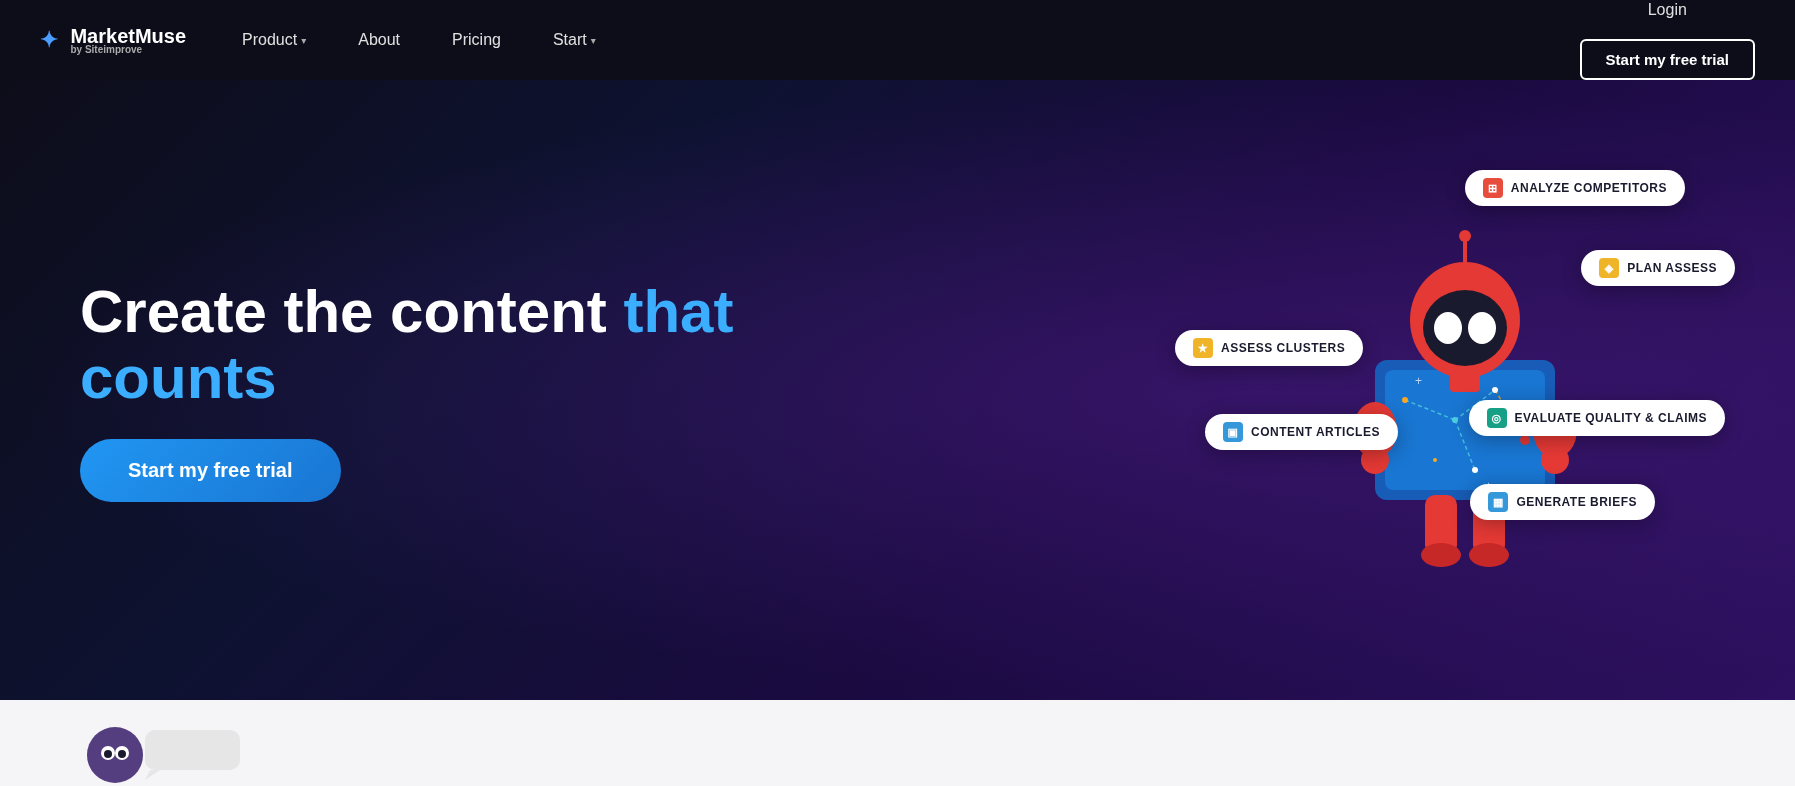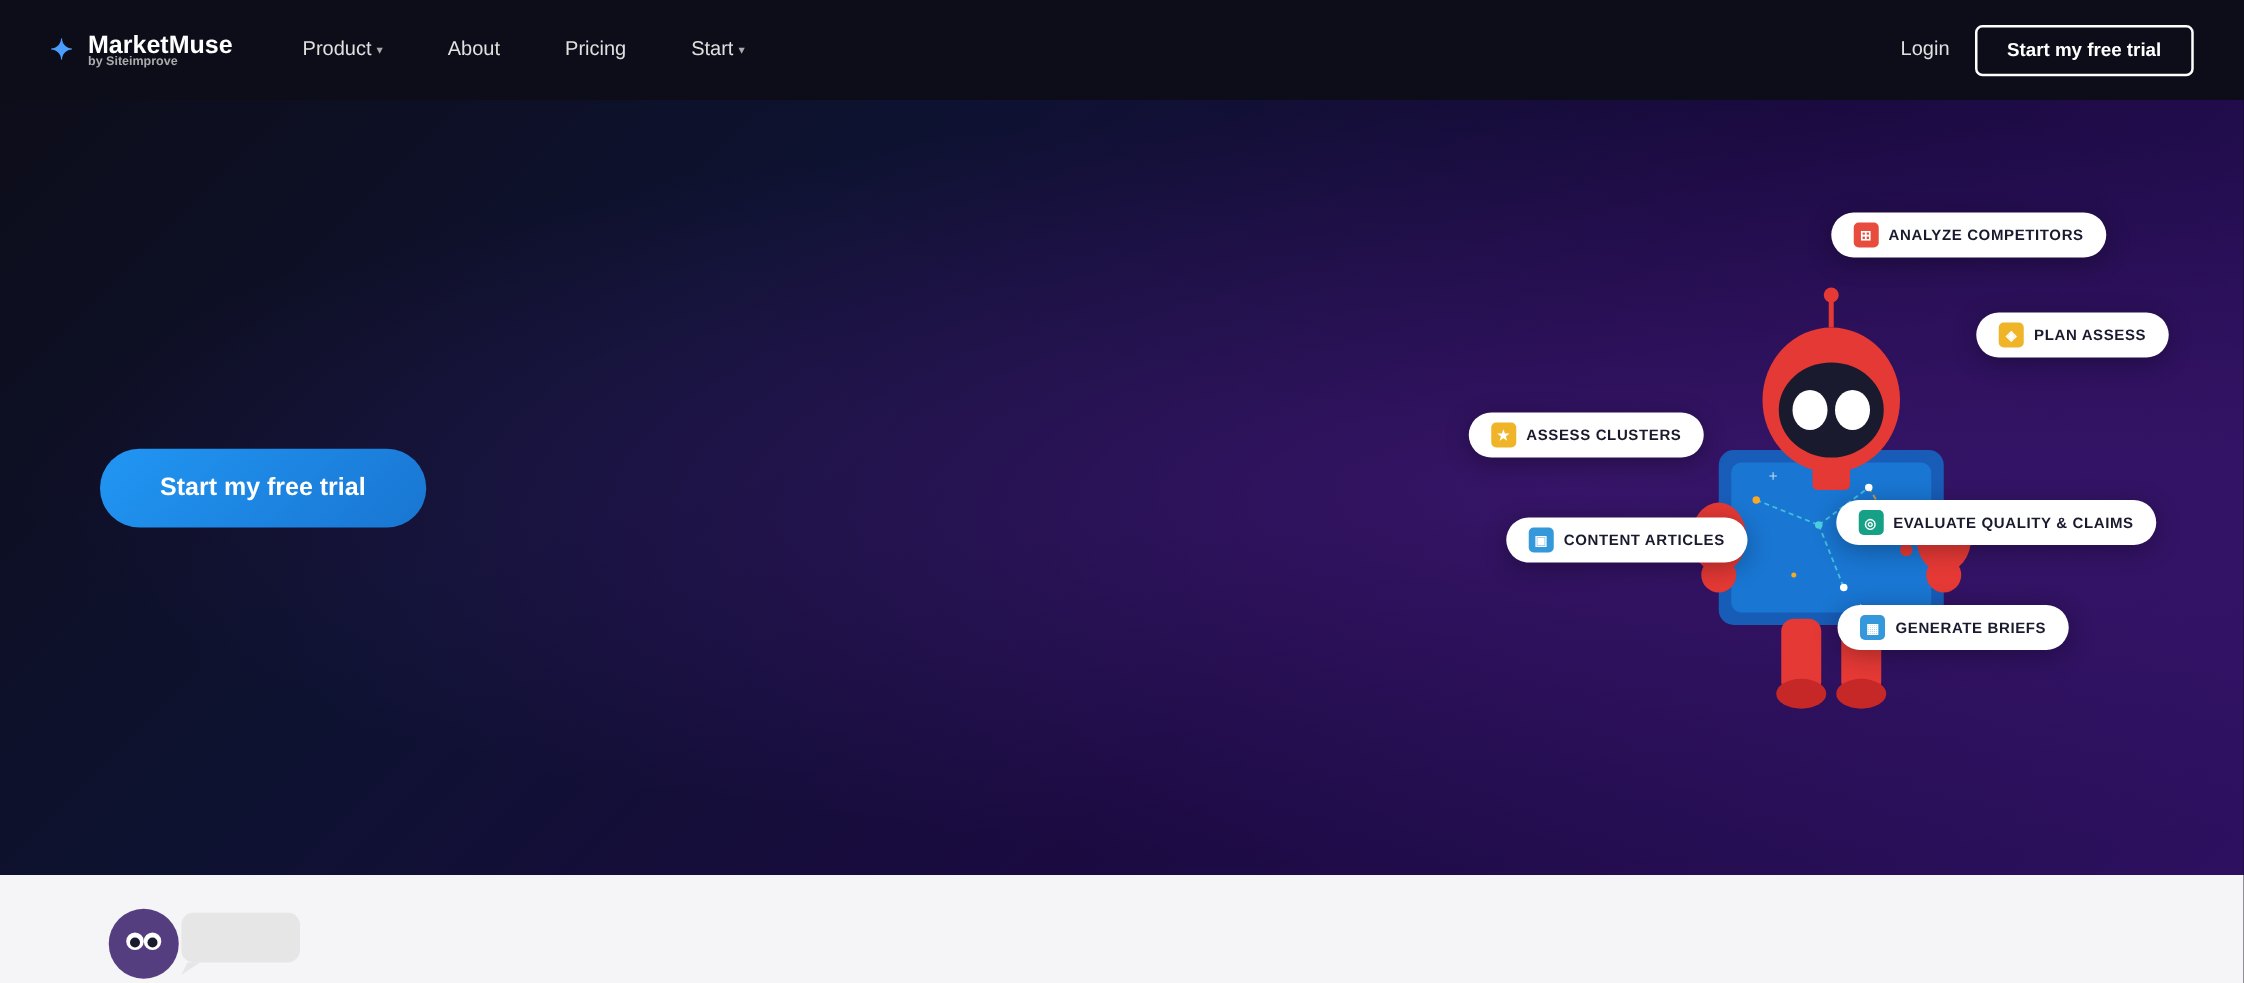--- a/index.html
+++ b/index.html
@@ -52,20 +52,21 @@
       align-items: center;
       gap: 4px;
       border-radius: 4px;
       transition: color 0.2s;
     }
     .nav-link .chevron { font-size: 10px; color: #aaa; }
     .nav-right {
       display: flex;
       align-items: center;
       gap: 20px;
+      flex-direction: column;
     }
     .nav-login {
       color: #e0e0e0;
       font-size: 16px;
       cursor: pointer;
     }
     .nav-cta {
       background: transparent;
       border: 2px solid white;
       color: white;
@@ -226,20 +227,23 @@
     </div>
   </div>
   <div class="nav-right">
     <span class="nav-login">Login</span>
     <button class="nav-cta">Start my free trial</button>
   </div>
 </nav>
 
 <section class="hero">
   <div class="hero-content">
+    <h1 class="hero-title">
+      <span>Create the content </span><span class="hero-title-highlight">that counts</span>
+    </h1>
     <button class="hero-cta">Start my free trial</button>
   </div>
 
   <div class="hero-illustration">
     <div class="robot-container">
 
       <svg width="300" height="420" viewBox="0 0 300 420" style="position:absolute; left:120px; top:50px;">
 
         <rect x="60" y="180" width="180" height="140" rx="12" fill="#1565c0" opacity="0.9"></rect>
         <rect x="70" y="190" width="160" height="120" rx="8" fill="#1976d2"></rect>

